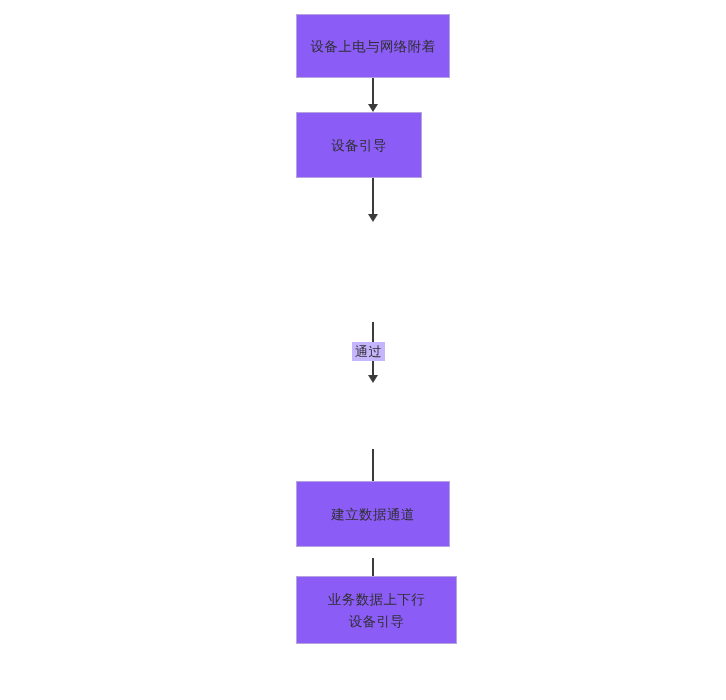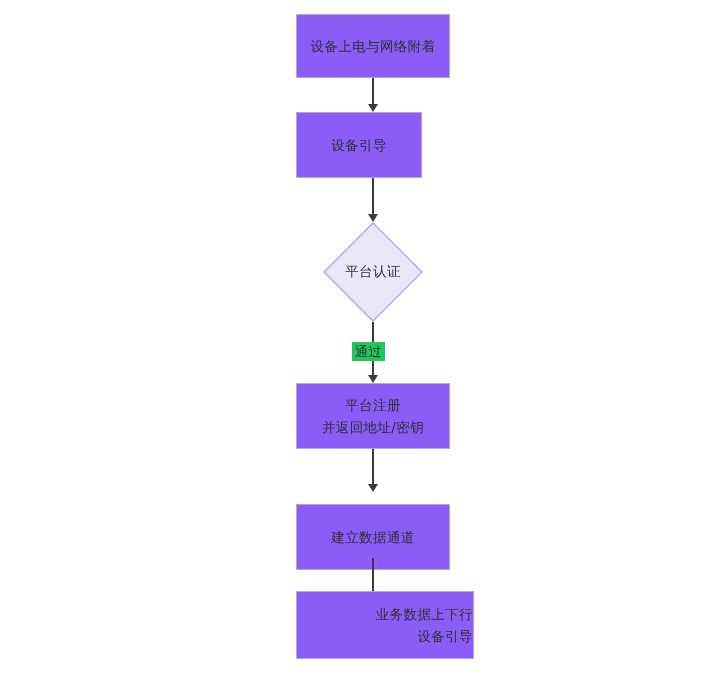--- a/index.html
+++ b/index.html
@@ -85,21 +85,21 @@
     height: 0;
     border-left: 5px solid transparent;
     border-right: 5px solid transparent;
     border-top: 8px solid #3b3b3b;
     left: 368px;
   }
 
   
   .edge-label {
     position: absolute;
-    background: #22c55e;
+    background: #c4b5fd;
     color: #2f2f2f;
     font-size: 13px;
     letter-spacing: 0.4px;
     line-height: 17px;
     padding: 1px 3px;
     white-space: nowrap;
   }
 </style>
 </head>
 <body>
@@ -113,44 +113,34 @@
   <div class="connector" style="top:78px; height:26px;"></div>
   <div class="arrowhead" style="top:104px;"></div>
 
   <div class="node-box" style="left:296px; top:112px; width:126px; height:66px;">
     <span class="line1">设备引导</span>
   </div>
 
   <div class="connector" style="top:178px; height:36px;"></div>
   <div class="arrowhead" style="top:214px;"></div>
 
-  <div class="node-diamond" style="left:323px; top:222px;">
-    <svg class="diamond-shape" viewBox="0 0 100 100" preserveAspectRatio="none">
-      <polygon points="50,1 99,50 50,99 1,50" fill="#eae7fa" stroke="#b5a3e0" stroke-width="1.4"></polygon>
-    </svg>
-    <div class="diamond-label">平台认证</div>
-  </div>
 
   <div class="connector" style="top:322px; height:57px;"></div>
   <div class="arrowhead" style="top:375px;"></div>
   <div class="edge-label" style="left:352px; top:342px;">通过</div>
 
-  <div class="node-box" style="left:296px; top:383px; width:154px; height:66px;">
-    <span class="line1">平台注册</span>
-    <span class="line2">并返回地址/密钥</span>
-  </div>
 
   <div class="connector" style="top:449px; height:35px;"></div>
   <div class="arrowhead" style="top:484px;"></div>
 
-  <div class="node-box" style="left:296px; top:504px; width:154px; height:66px;">
+  <div class="node-box" style="left:296px; top:481px; width:154px; height:66px;">
     <span class="line1">建立数据通道</span>
   </div>
 
   <div class="connector" style="top:558px; height:34px;"></div>
   <div class="arrowhead" style="top:592px;"></div>
 
-  <div class="node-box" style="left:296px; top:591px; width:178px; height:68px;align-items:flex-end;">
+  <div class="node-box" style="left:296px; top:576px; width:161px; height:68px;">
     <span class="line1">业务数据上下行</span>
     <span class="line2">设备引导</span>
   </div>
 
 </div>
 
 </body></html>

